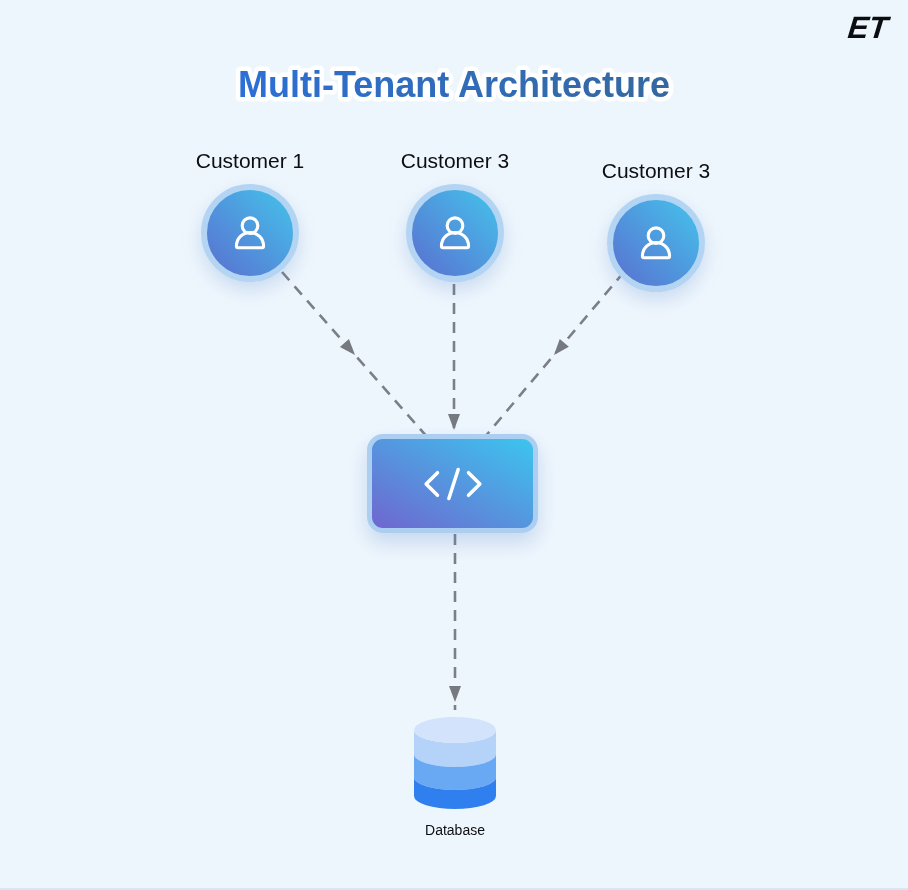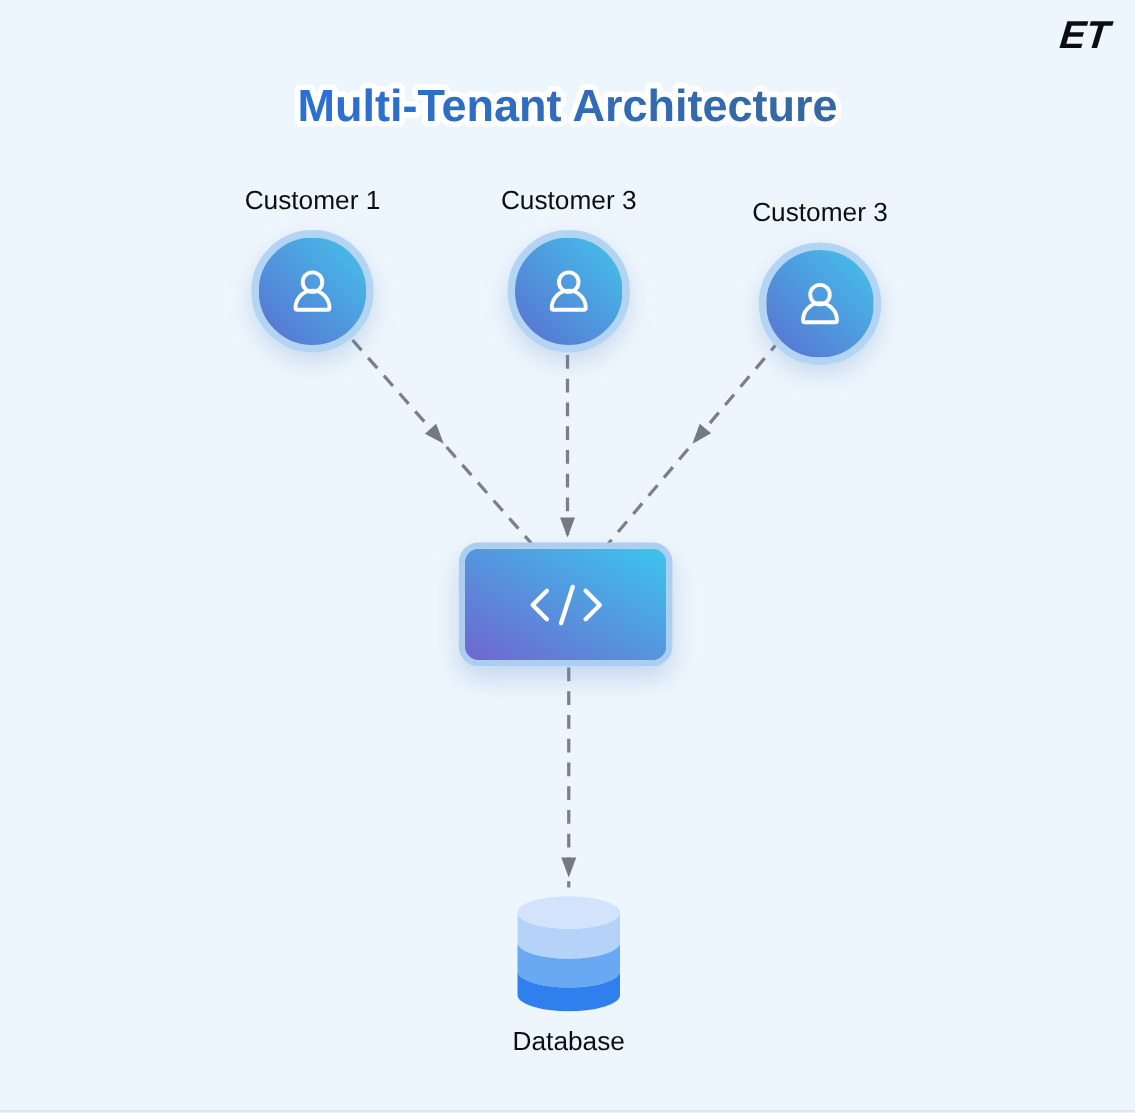--- a/index.html
+++ b/index.html
@@ -59,21 +59,21 @@
     background: linear-gradient(to top right, #6f66cf, #3cc5ee);
     display: flex; align-items: center; justify-content: center;
     box-shadow: 0 10px 20px rgba(96, 140, 205, 0.28);
     z-index: 2;
   }
 
   
   .db-node { position: absolute; left: 412px; top: 704px; z-index: 2; }
   .db-label {
     position: absolute; left: 330px; top: 822px; width: 250px;
-    text-align: center; font-size: 21px; color: #0d0e10; font-weight: 500;
+    text-align: center; font-size: 14px; color: #0d0e10; font-weight: 500;
     z-index: 2;
   }
 </style>
 </head>
 <body>
 
 <div class="canvas">
 
   <div class="logo">ET</div>
 

